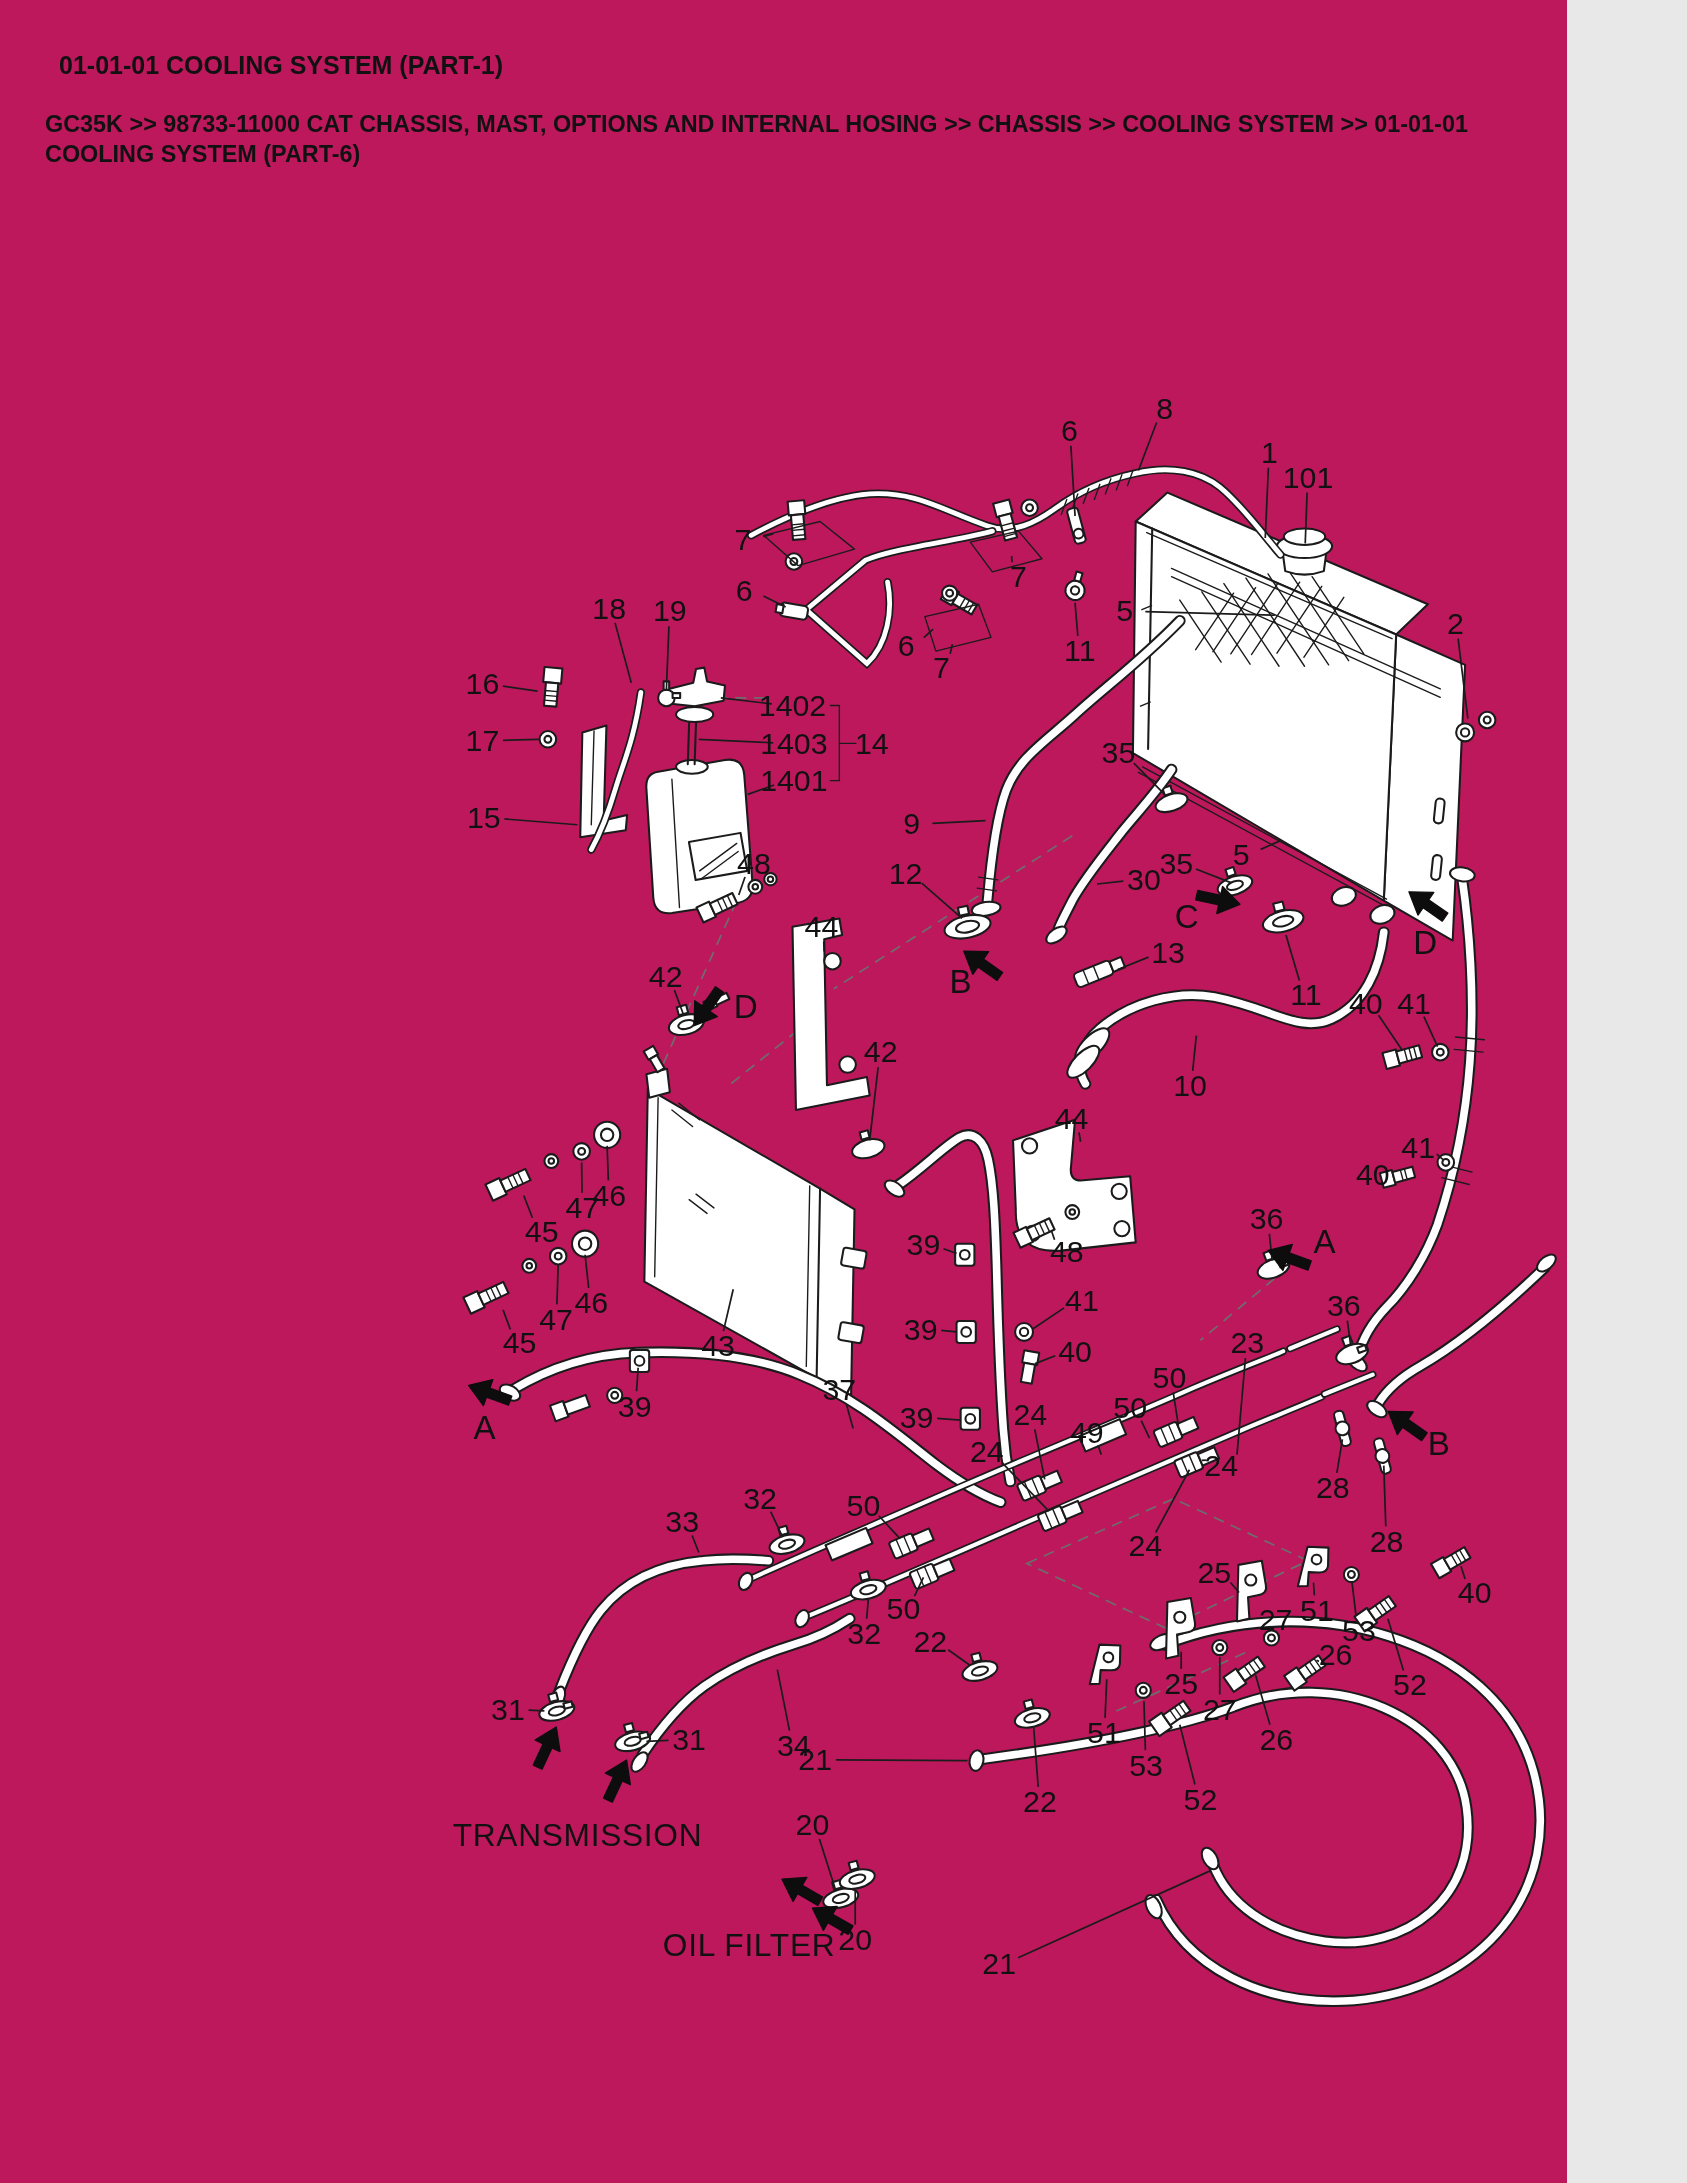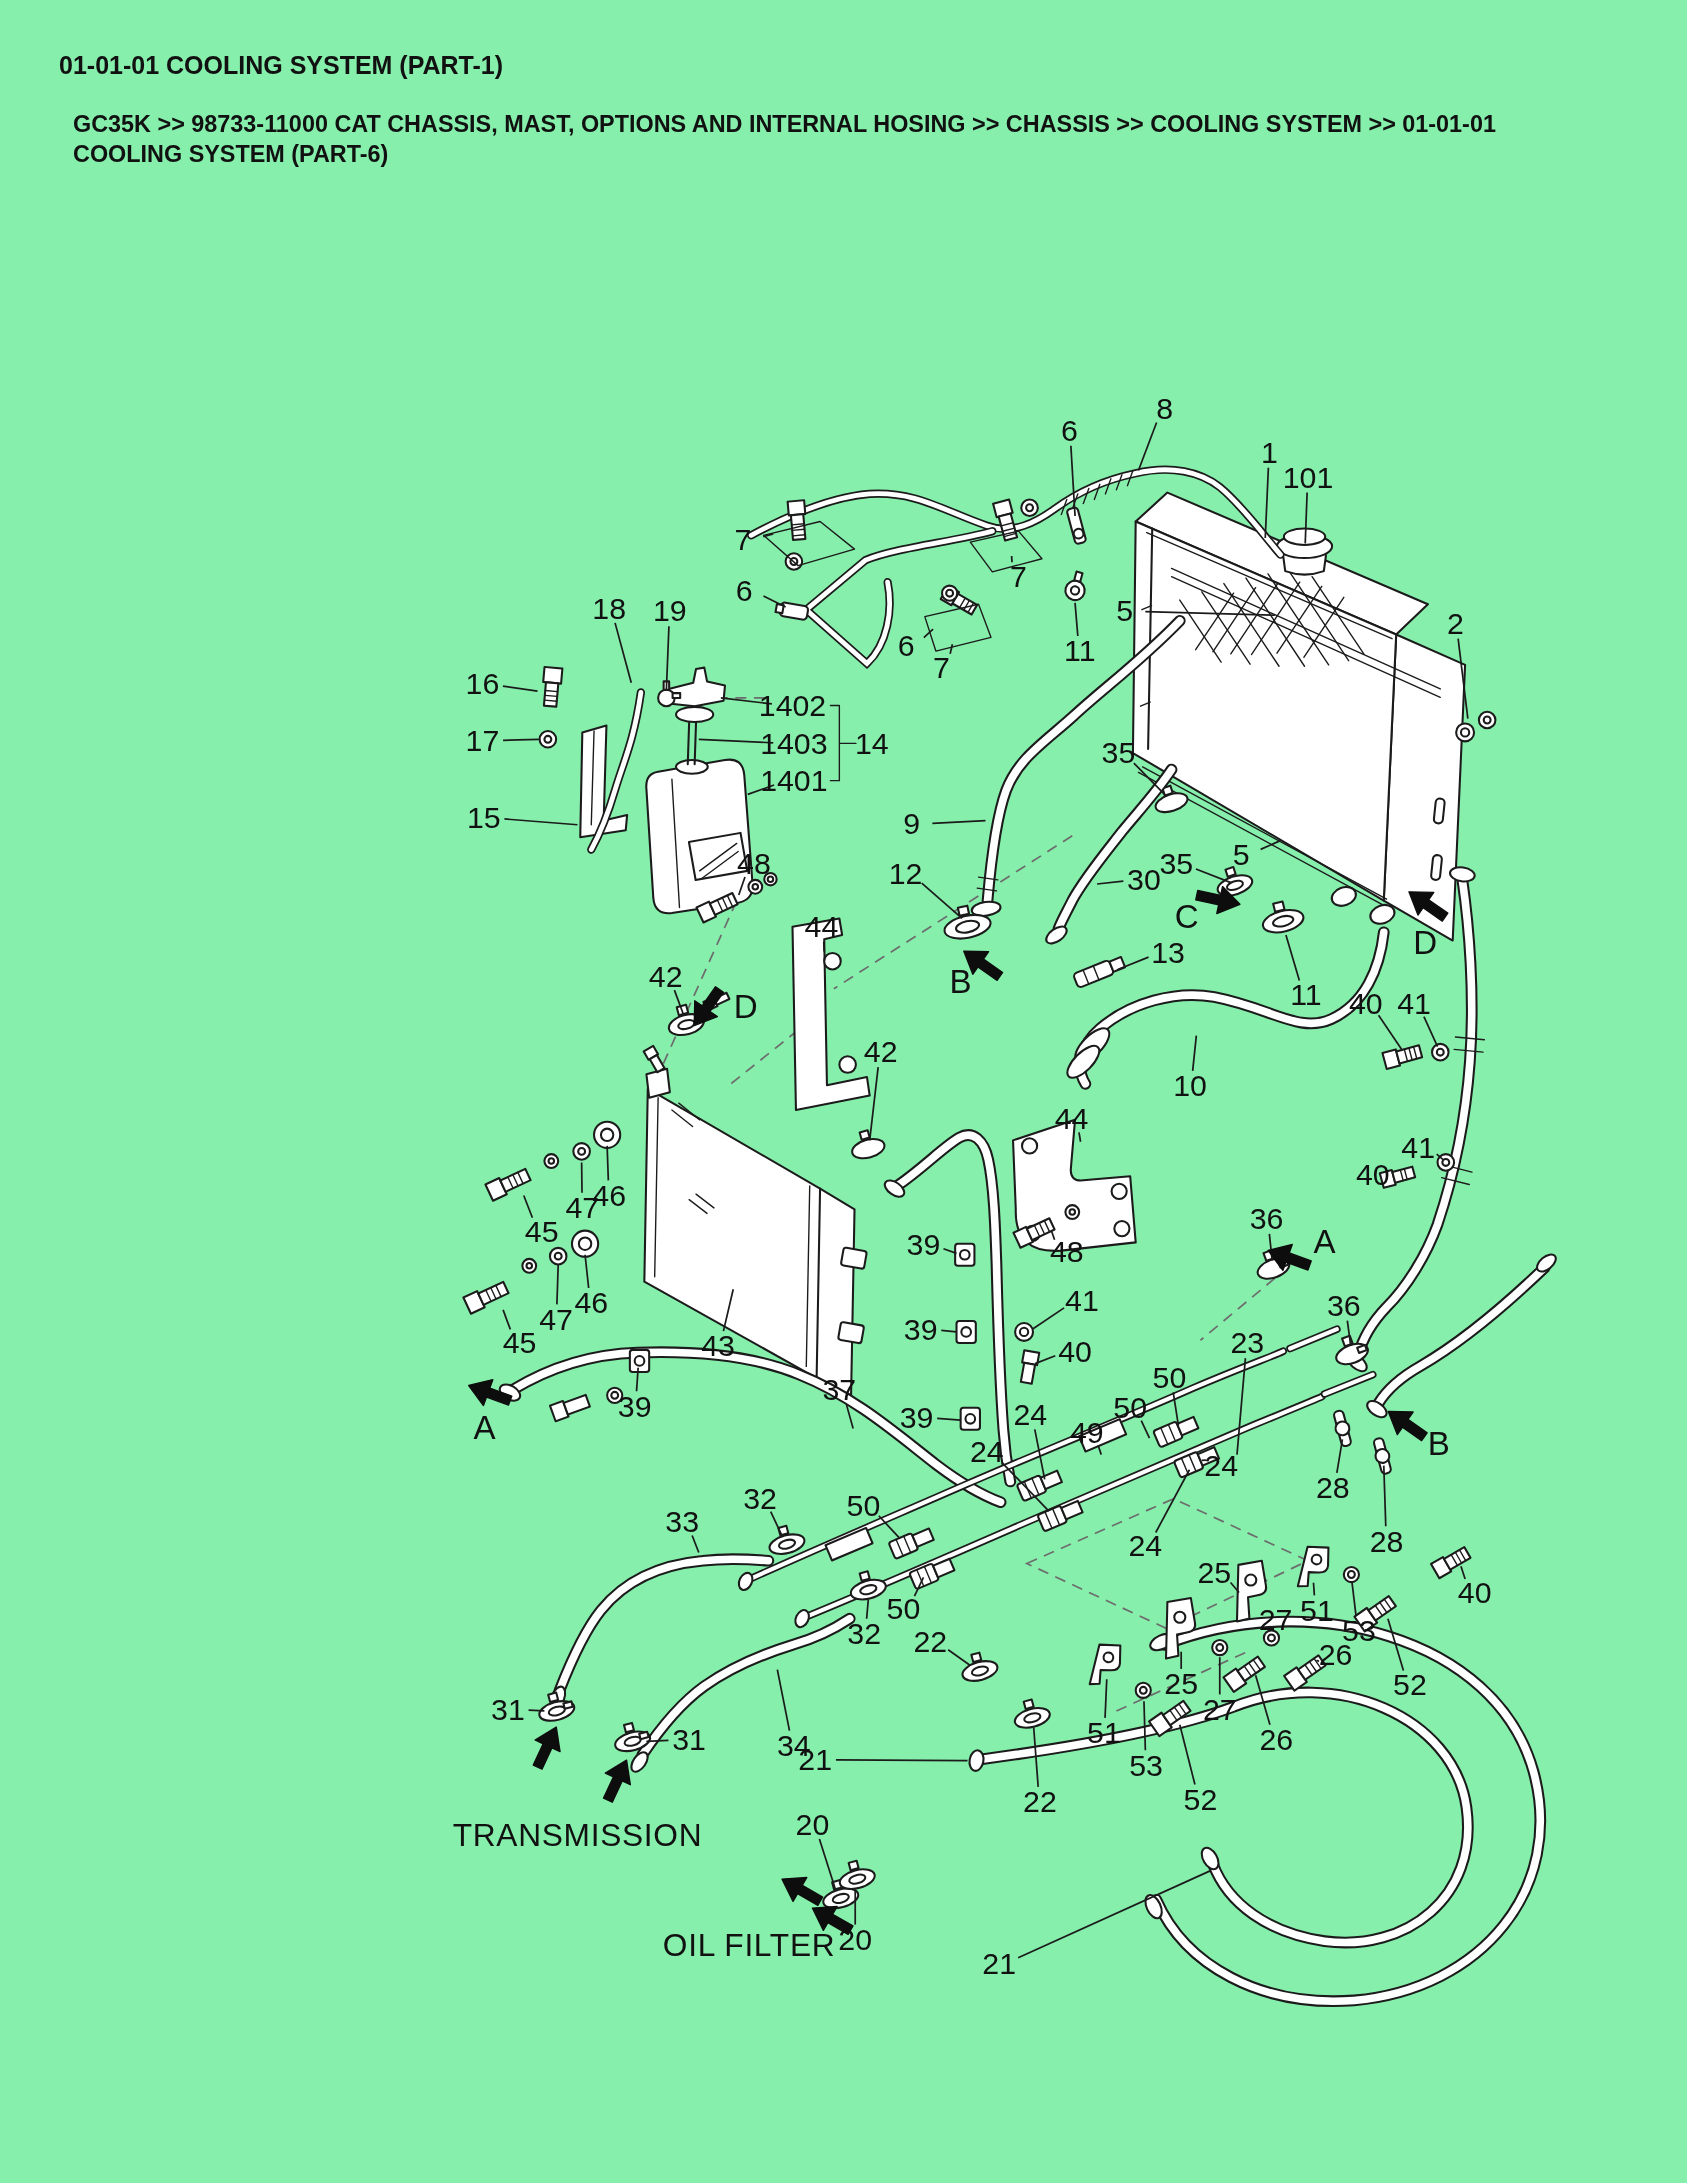--- a/index.html
+++ b/index.html
@@ -1,19 +1,19 @@
 <!DOCTYPE html>
 <html style="font-size:11px"><head>
 <meta charset="utf-8">
 <style>
   html,body{margin:0;padding:0;background:#e8e8e8;}
-  .page{position:relative;width:1687px;height:2183px;background:#86efac;overflow:hidden;
+  .page{position:relative;width:1567px;height:2183px;background:#be185d;overflow:hidden;
         font-family:"Liberation Sans",sans-serif;color:#111;}
   .doc-title{position:absolute;left:59px;top:51px;font-size:25px;font-weight:bold;white-space:nowrap;}
-  .breadcrumb{position:absolute;left:73px;top:109px;width:1523px;font-size:23.4px;font-weight:bold;line-height:30px;}
+  .breadcrumb{position:absolute;left:45px;top:109px;width:1523px;font-size:23.4px;font-weight:bold;line-height:30px;}
   .diagram-wrap{position:absolute;left:0;top:207px;width:1687px;height:1977px;}
   svg{display:block}
   .ln{fill:none;stroke:#1b1b1b;stroke-width:3;stroke-linecap:round;stroke-linejoin:round}
   .thin{stroke-width:2}
   .fillw{fill:#ffffff;stroke:#1b1b1b;stroke-width:3;stroke-linejoin:round}
   .tube-o{fill:none;stroke:#1b1b1b;stroke-width:17;stroke-linecap:round}
   .tube-i{fill:none;stroke:#ffffff;stroke-width:11;stroke-linecap:round}
   .pipe-o{fill:none;stroke:#1b1b1b;stroke-width:11;stroke-linecap:round}
   .pipe-i{fill:none;stroke:#ffffff;stroke-width:6;stroke-linecap:round}
   .smtube-o{fill:none;stroke:#1b1b1b;stroke-width:12;stroke-linecap:round}

